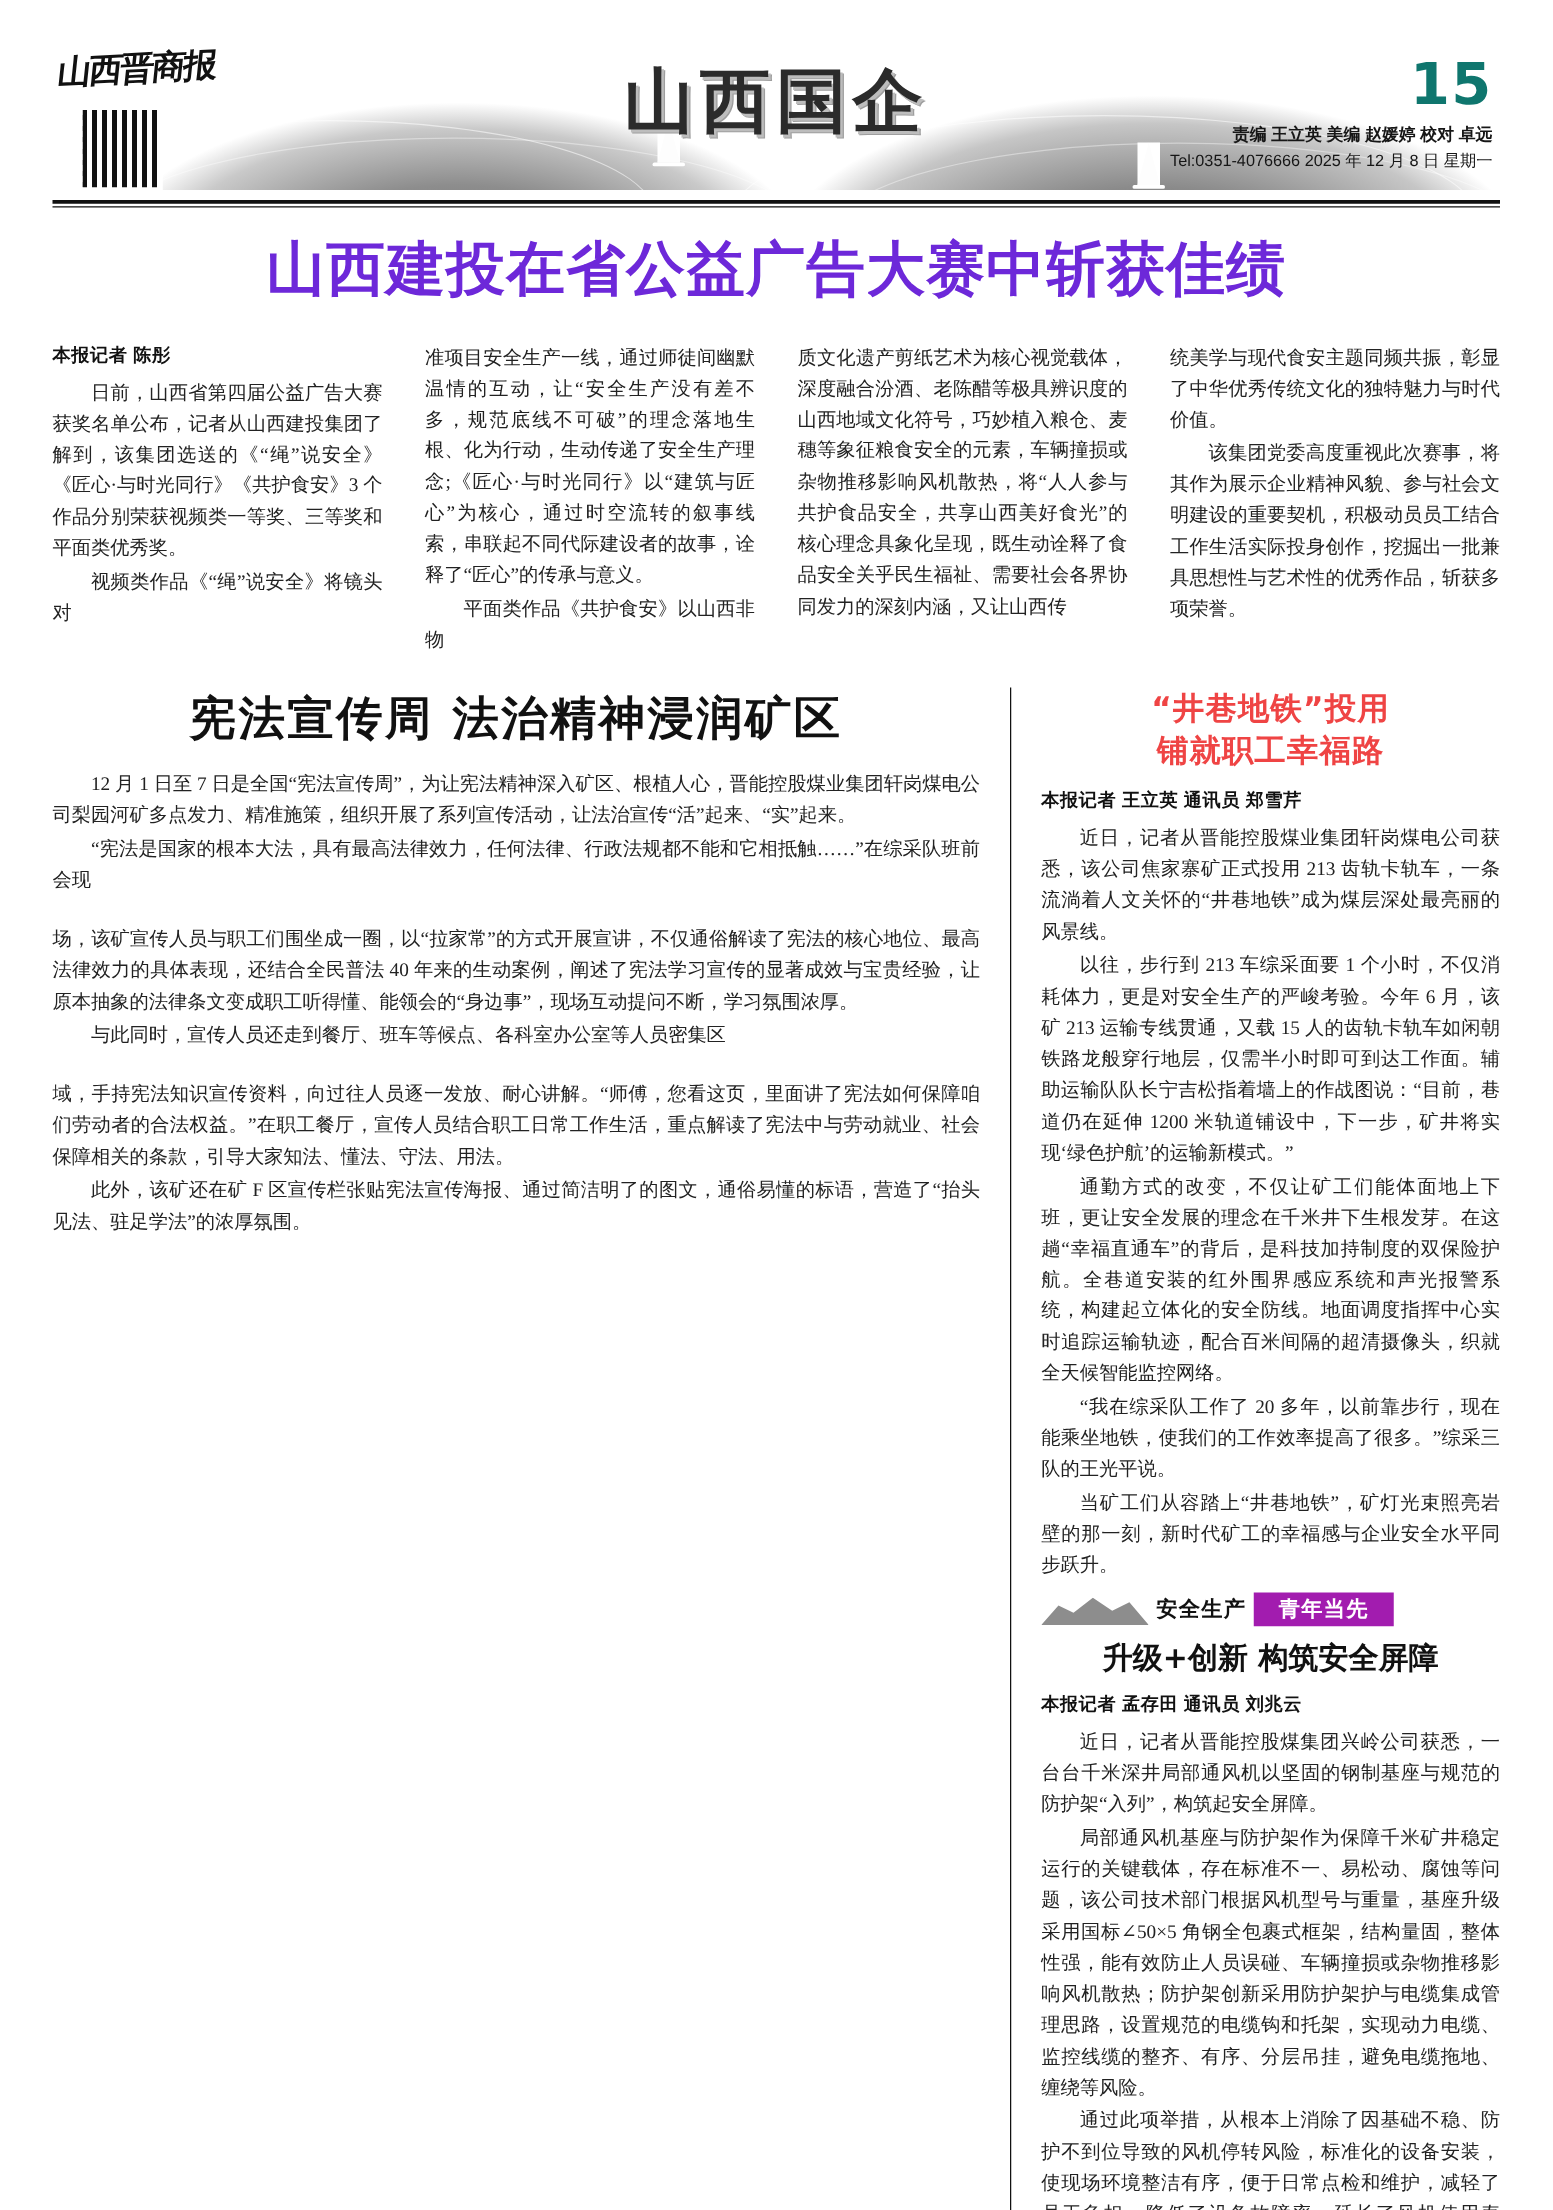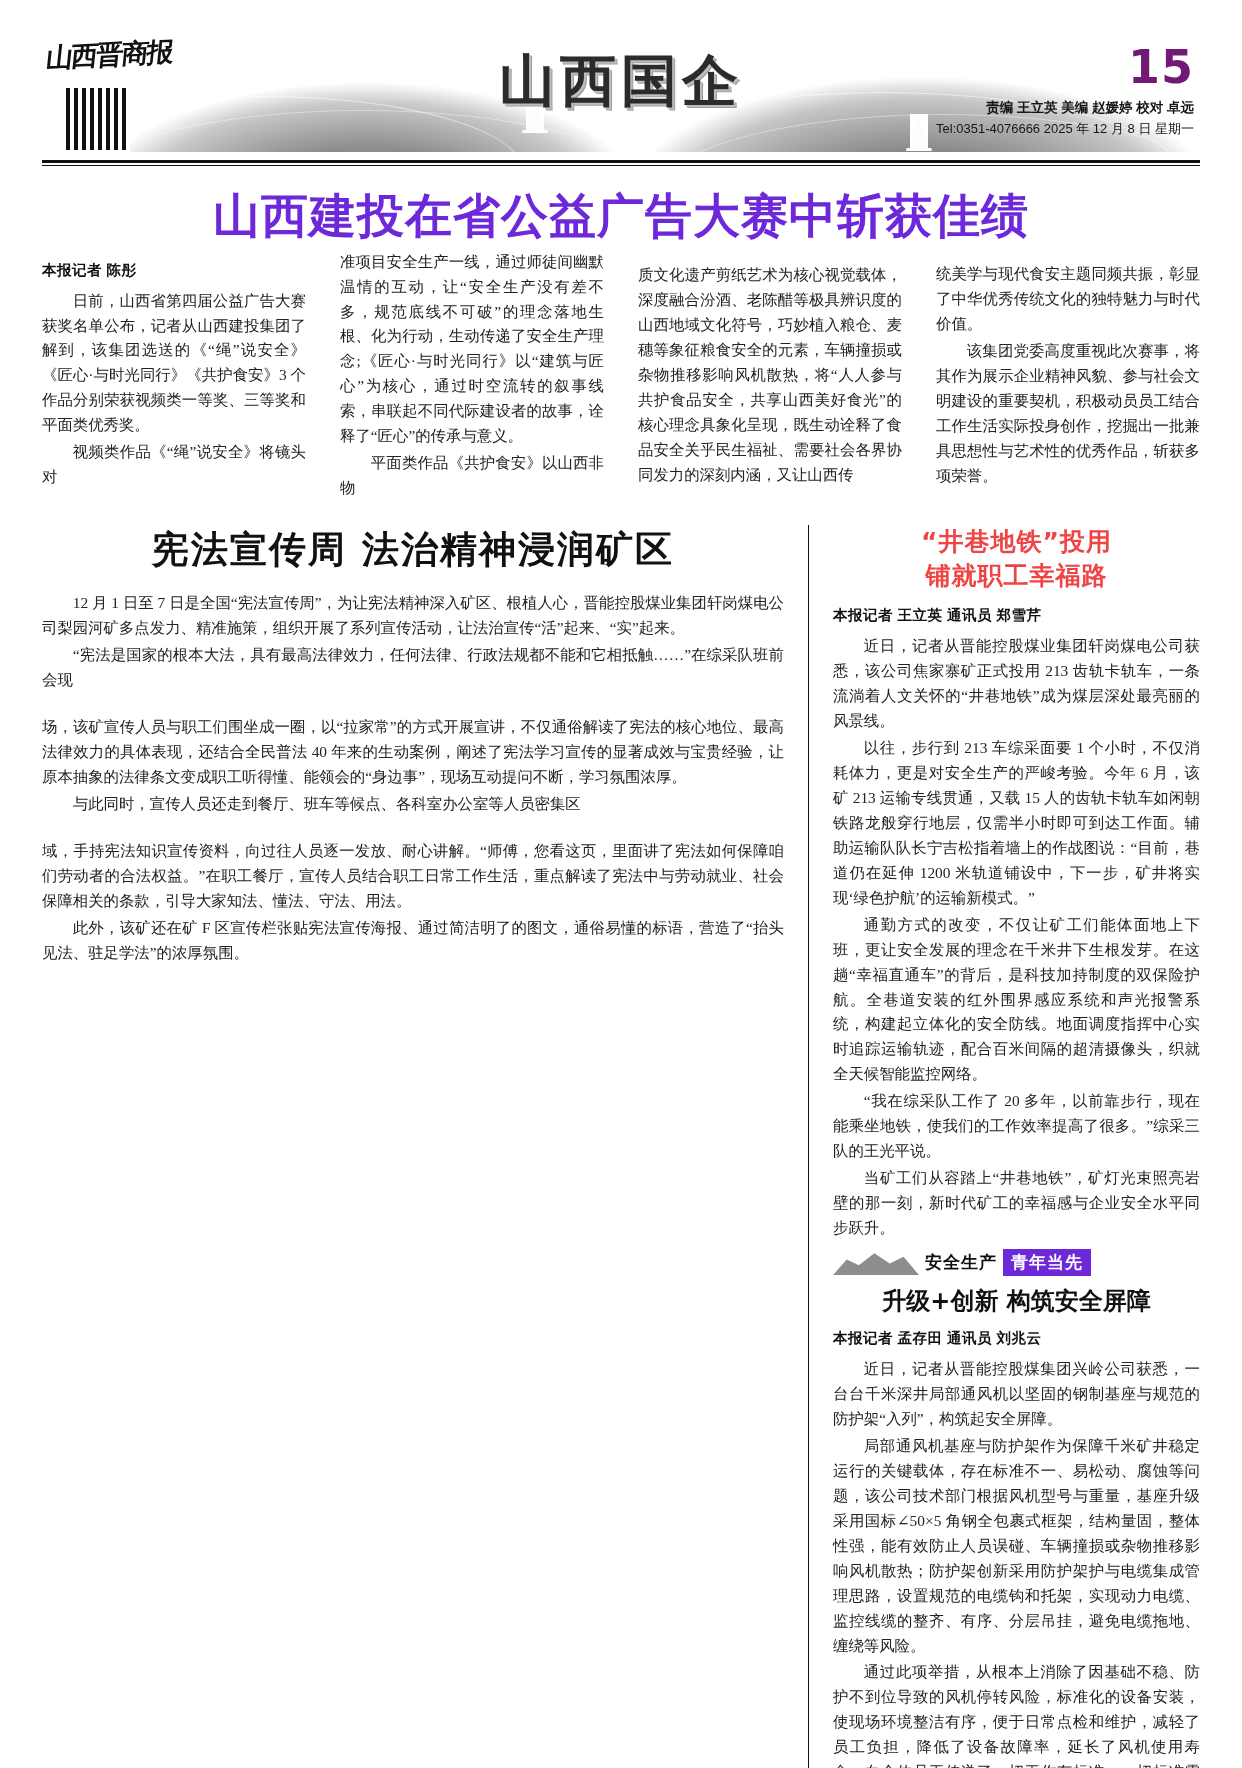--- a/index.html
+++ b/index.html
@@ -50,21 +50,21 @@
   }
   .mh-title{
     position:absolute;left:0;right:0;top:10px;text-align:center;
     font-family:"DejaVu Sans","Liberation Sans",sans-serif;
     font-weight:700;font-size:56px;letter-spacing:5px;color:#2b2b2b;
     text-shadow:2px 2px 0 #bdbdbd, 3px 3px 0 #9e9e9e;
   }
   .mh-pageno{
     position:absolute;right:6px;top:6px;
     font-family:"DejaVu Sans","Liberation Sans",sans-serif;
-    font-weight:700;font-size:46px;color:#701a75;letter-spacing:1px;
+    font-weight:700;font-size:46px;color:#0f766e;letter-spacing:1px;
   }
   .mh-credits{
     position:absolute;right:6px;top:64px;text-align:right;
     font-family:"Liberation Sans","DejaVu Sans",sans-serif;
     font-size:13.5px;color:#161616;line-height:1.55;font-weight:700;
   }
   .mh-credits .line2{font-weight:400;font-size:13px;}
 
   
   .rule-thick{border-top:3px solid #111;margin-top:8px;}
@@ -82,21 +82,21 @@
     font-family:"Liberation Sans","DejaVu Sans",sans-serif;
     font-weight:700;font-size:14.5px;color:#111;margin:0 0 9px 0;letter-spacing:.5px;
   }
   .ptxt{
     font-size:15.4px;line-height:1.62;text-align:justify;text-justify:inter-ideograph;
     margin:0 0 2px 0;text-indent:2em;color:#222;
     font-family:"Liberation Serif","DejaVu Serif",serif;
   }
   .ptxt.noind{text-indent:0;}
 
-  .cols4{display:flex;gap:34px;margin-top:7px;align-items:center;}
+  .cols4{display:flex;gap:34px;margin-top:32px;}
   .cols4 > div{flex:1;min-width:0;}
 
   
   .sec2{display:flex;gap:24px;margin-top:22px;}
   .sec2-left{width:742px;flex:none;}
   .vdiv{width:1px;background:#111;flex:none;}
   .sec2-right{flex:1;min-width:0;}
 
   .h2-main{
     font-family:"DejaVu Sans","Liberation Sans",sans-serif;
@@ -107,21 +107,21 @@
     font-family:"DejaVu Sans","Liberation Sans",sans-serif;
     font-weight:700;font-size:25px;line-height:1.34;letter-spacing:1px;
     text-align:center;color:#ef4444;margin:0 0 14px 0;
   }
   .cols3{display:flex;gap:20px;flex-direction:column;}
   .cols3 > div{flex:1;min-width:0;}
   .safe-badge{position:relative;height:34px;margin:4px 0 6px 0;display:flex;align-items:center;gap:6px;}
   .safe-hill{width:86px;height:26px;background:#8d8d8d;
     clip-path:polygon(0 100%,16% 40%,30% 62%,48% 16%,66% 56%,82% 30%,100% 100%);}
   .safe-t1{font-family:"DejaVu Sans","Liberation Sans",sans-serif;font-weight:700;font-size:17px;color:#111;letter-spacing:1px;}
-  .safe-t2{font-family:Liberation Serif, serif;font-weight:700;font-size:17px;color:#fff;background:#6d28d9;padding:2px 8px;letter-spacing:1px;}
+  .safe-t2{font-family:Liberation Serif, serif;font-weight:700;font-size:17px;color:#fff;background:#a21caf;padding:2px 20px;letter-spacing:1px;}
   .h3-side{
     font-family:"DejaVu Sans","Liberation Sans",sans-serif;
     font-weight:700;font-size:24px;letter-spacing:0px;text-align:center;color:#111;margin:2px 0 12px 0;
   }
 </style>
 </head>
 <body>
 
 <div class="page">
 

